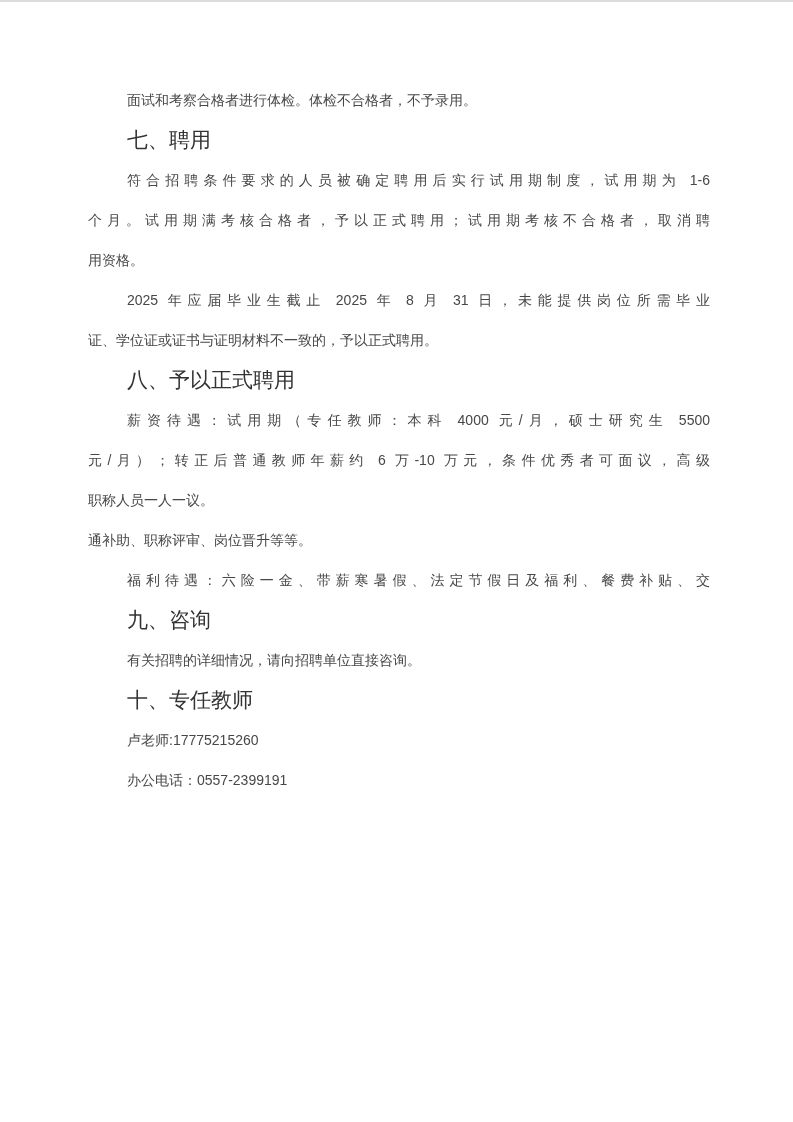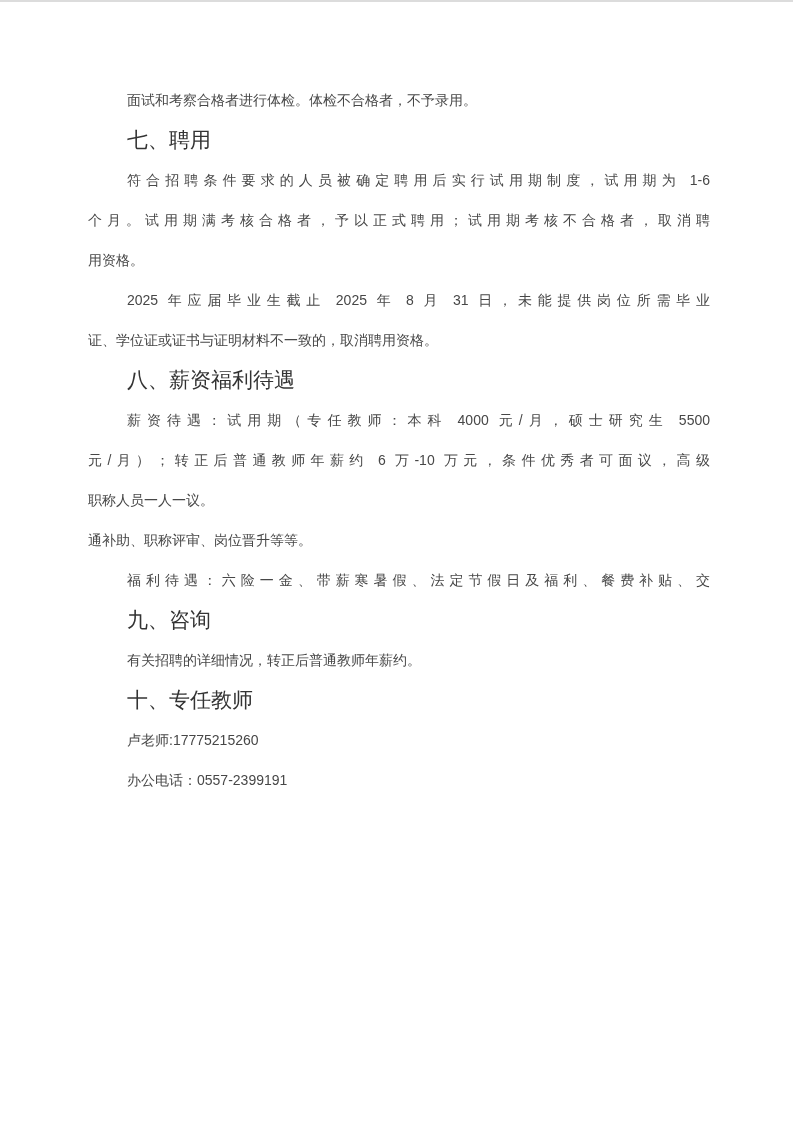--- a/index.html
+++ b/index.html
@@ -54,26 +54,26 @@
 
 <div class="page">
   <div class="top-edge"></div>
   <div class="doc">
       <div class="line indent">面试和考察合格者进行体检。体检不合格者，不予录用。</div>
       <div class="line heading indent">七、聘用</div>
       <div class="line indent just">符合招聘条件要求的人员被确定聘用后实行试用期制度，试用期为 1-6</div>
       <div class="line just">个月。试用期满考核合格者，予以正式聘用；试用期考核不合格者，取消聘</div>
       <div class="line">用资格。</div>
       <div class="line indent just">2025 年应届毕业生截止 2025 年 8 月 31 日，未能提供岗位所需毕业</div>
-      <div class="line">证、学位证或证书与证明材料不一致的，取消聘用资格。</div>
-      <div class="line heading indent">八、薪资福利待遇</div>
+      <div class="line">证、学位证或证书与证明材料不一致的，予以正式聘用。</div>
+      <div class="line heading indent">八、予以正式聘用</div>
       <div class="line indent just">薪资待遇：试用期（专任教师：本科 4000 元/月，硕士研究生 5500</div>
       <div class="line just">元/月）；转正后普通教师年薪约 6 万-10 万元，条件优秀者可面议，高级</div>
       <div class="line">职称人员一人一议。</div>
       <div class="line">通补助、职称评审、岗位晋升等等。</div>
       <div class="line indent just">福利待遇：六险一金、带薪寒暑假、法定节假日及福利、餐费补贴、交</div>
       <div class="line heading indent">九、咨询</div>
-      <div class="line indent">有关招聘的详细情况，转正后普通教师年薪约。</div>
+      <div class="line indent">有关招聘的详细情况，请向招聘单位直接咨询。</div>
       <div class="line heading indent">十、专任教师</div>
       <div class="line indent">卢老师:17775215260</div>
       <div class="line indent">办公电话：0557-2399191</div>
     </div>
 </div>
 
 </body></html>

